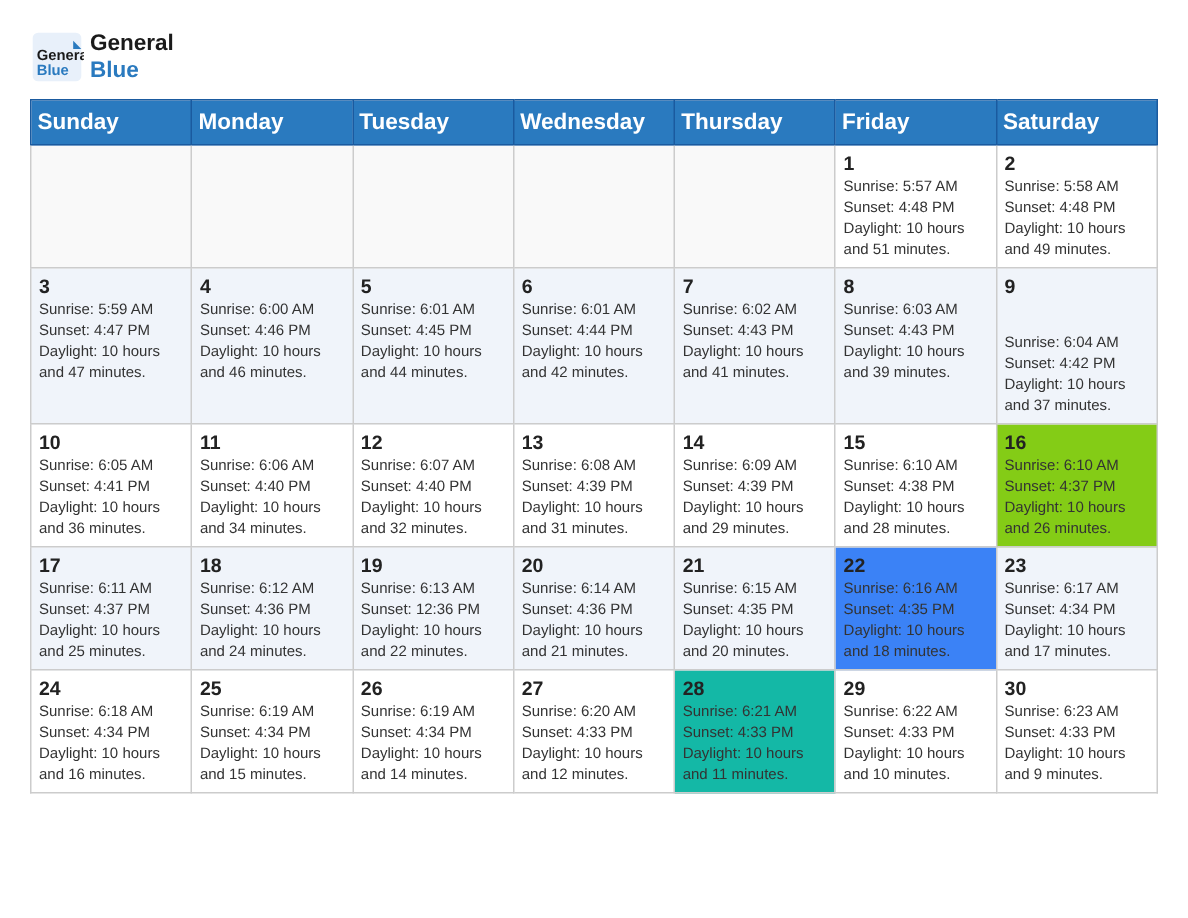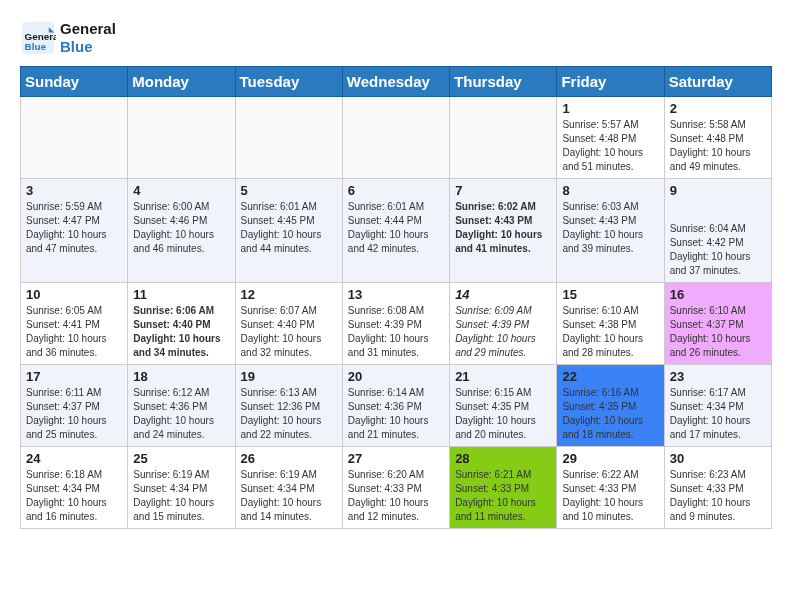--- a/index.html
+++ b/index.html
@@ -164,21 +164,21 @@
         </td>
         <td style="background: rgb(240, 244, 250);">
           <span class="day-number">6</span>
           <div class="cell-content" style="white-space: pre-line;">Sunrise: 6:01 AM
 Sunset: 4:44 PM
 Daylight: 10 hours
 and 42 minutes.</div>
         </td>
         <td style="background: rgb(240, 244, 250);">
           <span class="day-number">7</span>
-          <div class="cell-content" style="white-space: pre-line; font-weight: bold;">Sunrise: 6:02 AM
+          <div class="cell-content" style="white-space: pre-line;">Sunrise: 6:02 AM
 Sunset: 4:43 PM
 Daylight: 10 hours
 and 41 minutes.</div>
         </td>
         <td style="background: rgb(240, 244, 250);">
           <span class="day-number">8</span>
           <div class="cell-content" style="white-space: pre-line;">Sunrise: 6:03 AM
 Sunset: 4:43 PM
 Daylight: 10 hours
 and 39 minutes.</div>
@@ -194,54 +194,54 @@
       <tr>
         <td style="background: rgb(255, 255, 255);">
           <span class="day-number">10</span>
           <div class="cell-content" style="white-space: pre-line;">Sunrise: 6:05 AM
 Sunset: 4:41 PM
 Daylight: 10 hours
 and 36 minutes.</div>
         </td>
         <td style="background: rgb(255, 255, 255);">
           <span class="day-number">11</span>
-          <div class="cell-content" style="white-space: pre-line; font-weight: bold;">Sunrise: 6:06 AM
+          <div class="cell-content" style="white-space: pre-line;">Sunrise: 6:06 AM
 Sunset: 4:40 PM
 Daylight: 10 hours
 and 34 minutes.</div>
         </td>
         <td style="background: rgb(255, 255, 255);">
           <span class="day-number">12</span>
           <div class="cell-content" style="white-space: pre-line;">Sunrise: 6:07 AM
 Sunset: 4:40 PM
 Daylight: 10 hours
 and 32 minutes.</div>
         </td>
         <td style="background: rgb(255, 255, 255);">
           <span class="day-number">13</span>
           <div class="cell-content" style="white-space: pre-line;">Sunrise: 6:08 AM
 Sunset: 4:39 PM
 Daylight: 10 hours
 and 31 minutes.</div>
         </td>
-        <td style="background: rgb(255, 255, 255); font-style: italic;">
+        <td style="background: rgb(255, 255, 255);">
           <span class="day-number">14</span>
           <div class="cell-content" style="white-space: pre-line;">Sunrise: 6:09 AM
 Sunset: 4:39 PM
 Daylight: 10 hours
 and 29 minutes.</div>
         </td>
         <td style="background: rgb(255, 255, 255);">
           <span class="day-number">15</span>
           <div class="cell-content" style="white-space: pre-line;">Sunrise: 6:10 AM
 Sunset: 4:38 PM
 Daylight: 10 hours
 and 28 minutes.</div>
         </td>
-        <td style="background: #f0abfc;">
+        <td style="background: #84cc16;">
           <span class="day-number">16</span>
           <div class="cell-content" style="white-space: pre-line;">Sunrise: 6:10 AM
 Sunset: 4:37 PM
 Daylight: 10 hours
 and 26 minutes.</div>
         </td>
       </tr>
       <tr>
         <td style="background: rgb(240, 244, 250);">
           <span class="day-number">17</span>
@@ -315,21 +315,21 @@
 Daylight: 10 hours
 and 14 minutes.</div>
         </td>
         <td style="background: rgb(255, 255, 255);">
           <span class="day-number">27</span>
           <div class="cell-content" style="white-space: pre-line;">Sunrise: 6:20 AM
 Sunset: 4:33 PM
 Daylight: 10 hours
 and 12 minutes.</div>
         </td>
-        <td style="background: #84cc16;">
+        <td style="background: #14b8a6;">
           <span class="day-number">28</span>
           <div class="cell-content" style="white-space: pre-line;">Sunrise: 6:21 AM
 Sunset: 4:33 PM
 Daylight: 10 hours
 and 11 minutes.</div>
         </td>
         <td style="background: rgb(255, 255, 255);">
           <span class="day-number">29</span>
           <div class="cell-content" style="white-space: pre-line;">Sunrise: 6:22 AM
 Sunset: 4:33 PM

